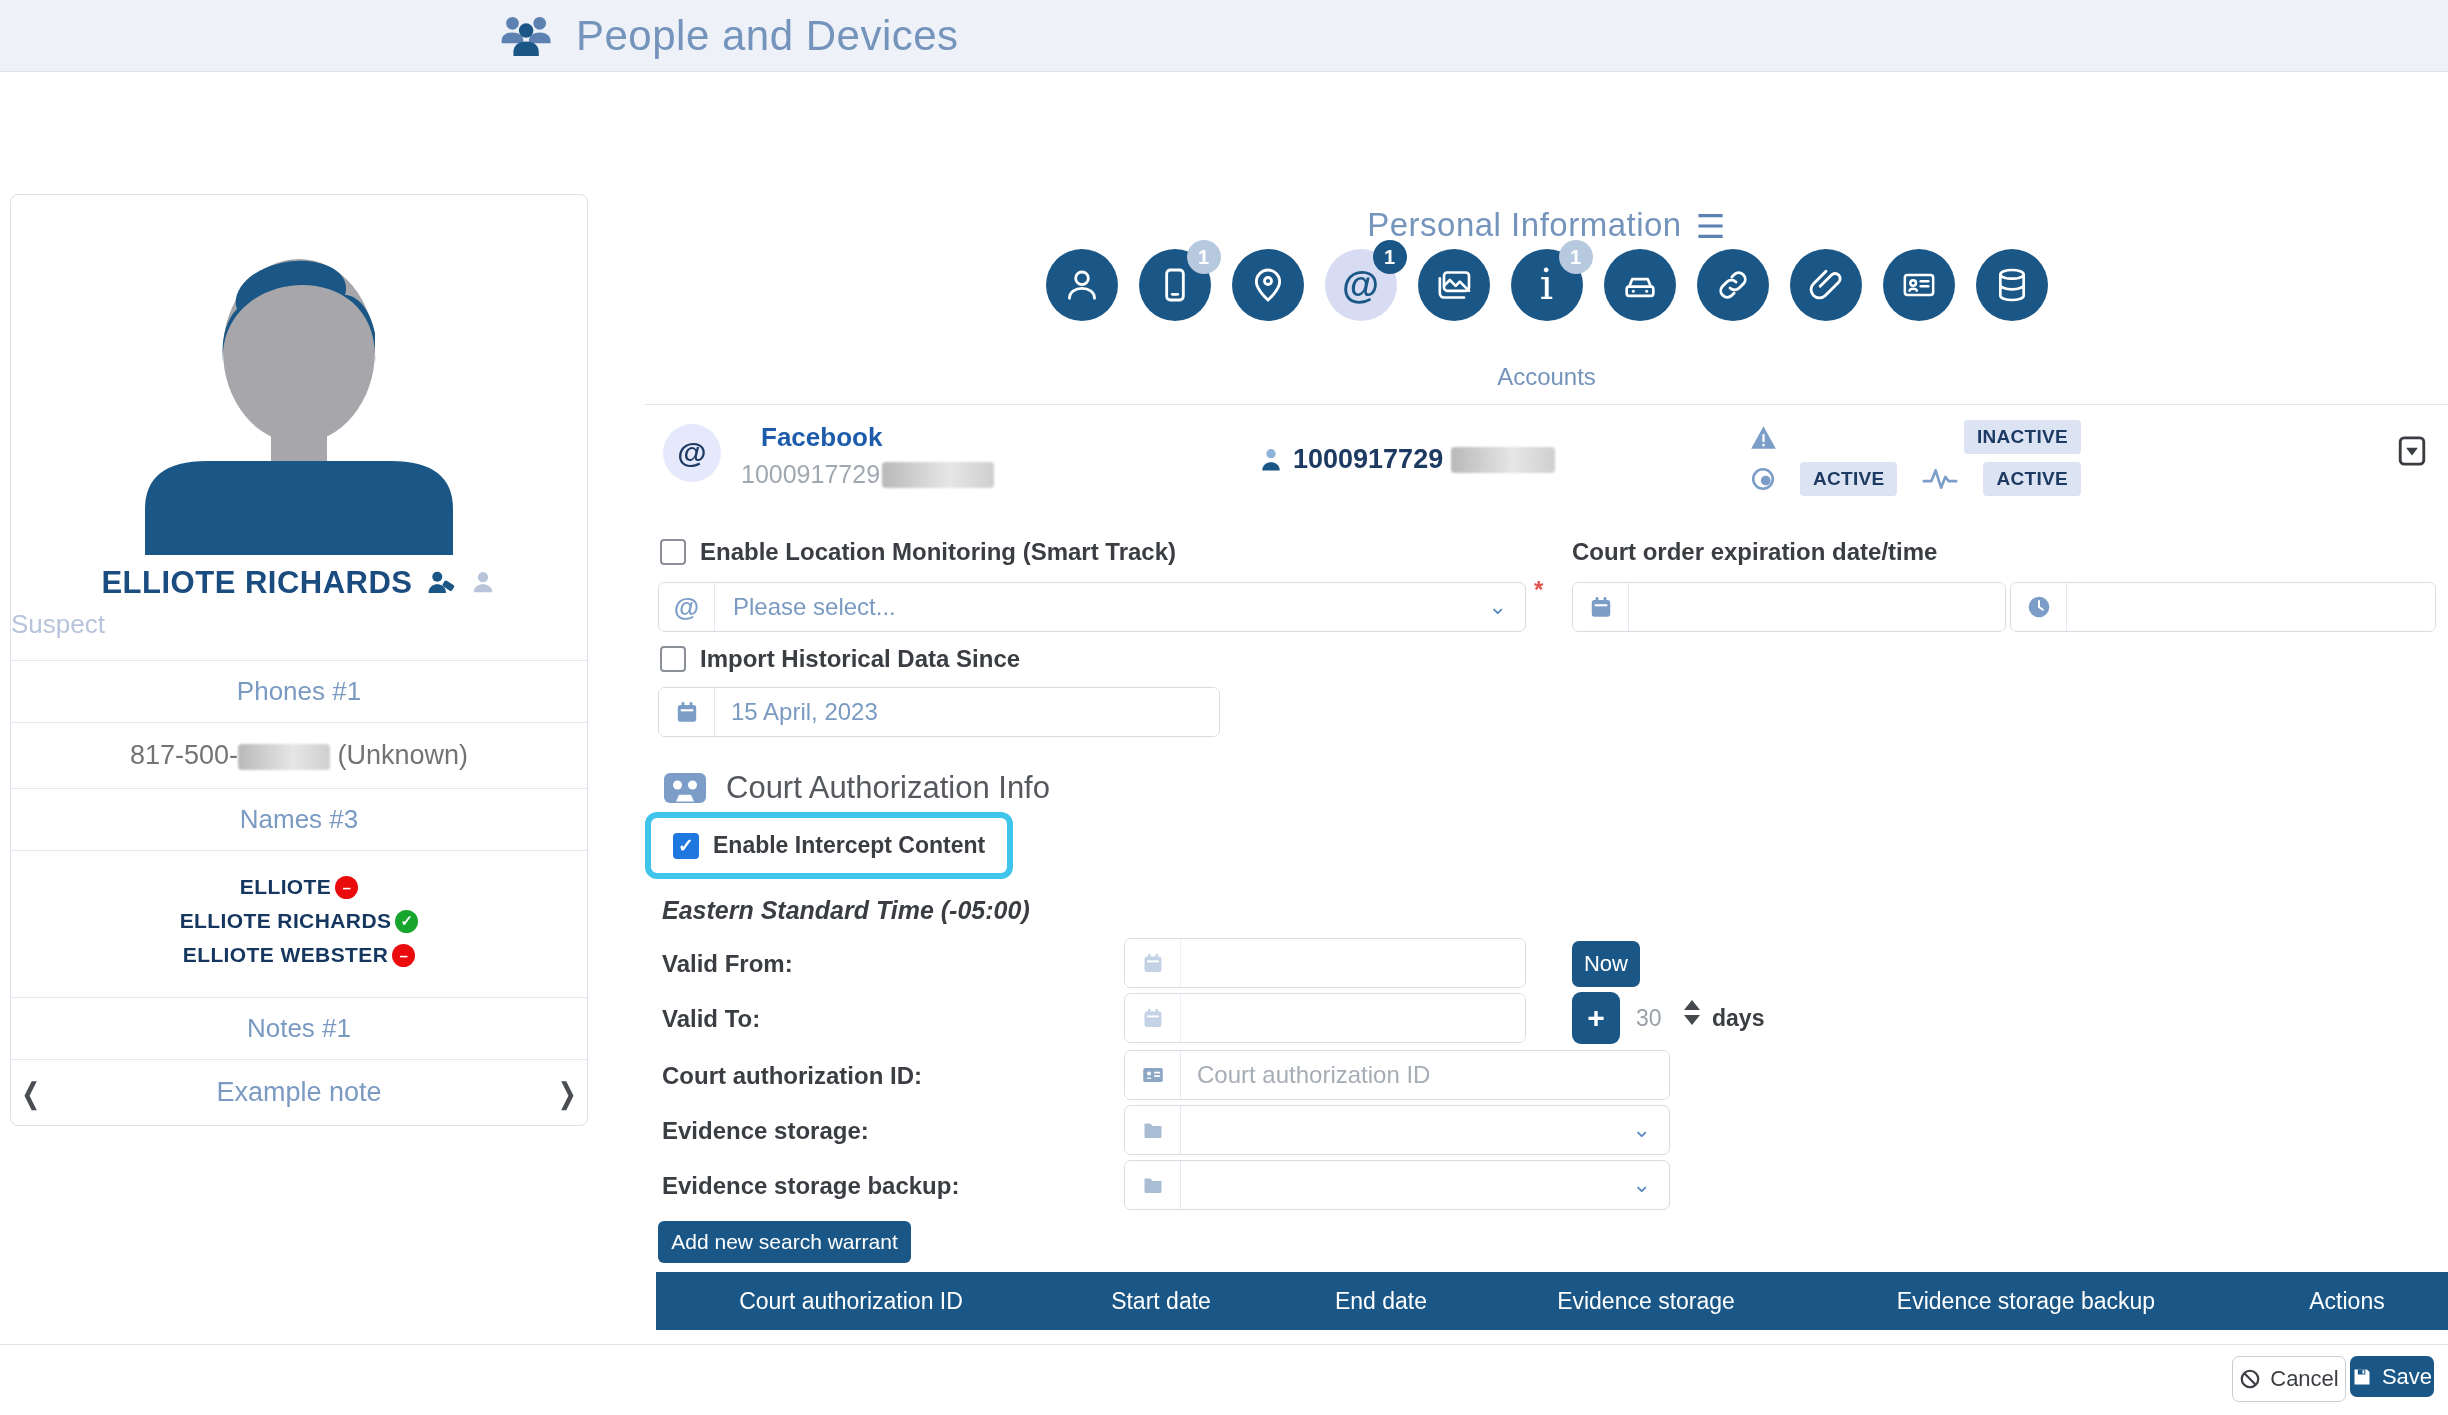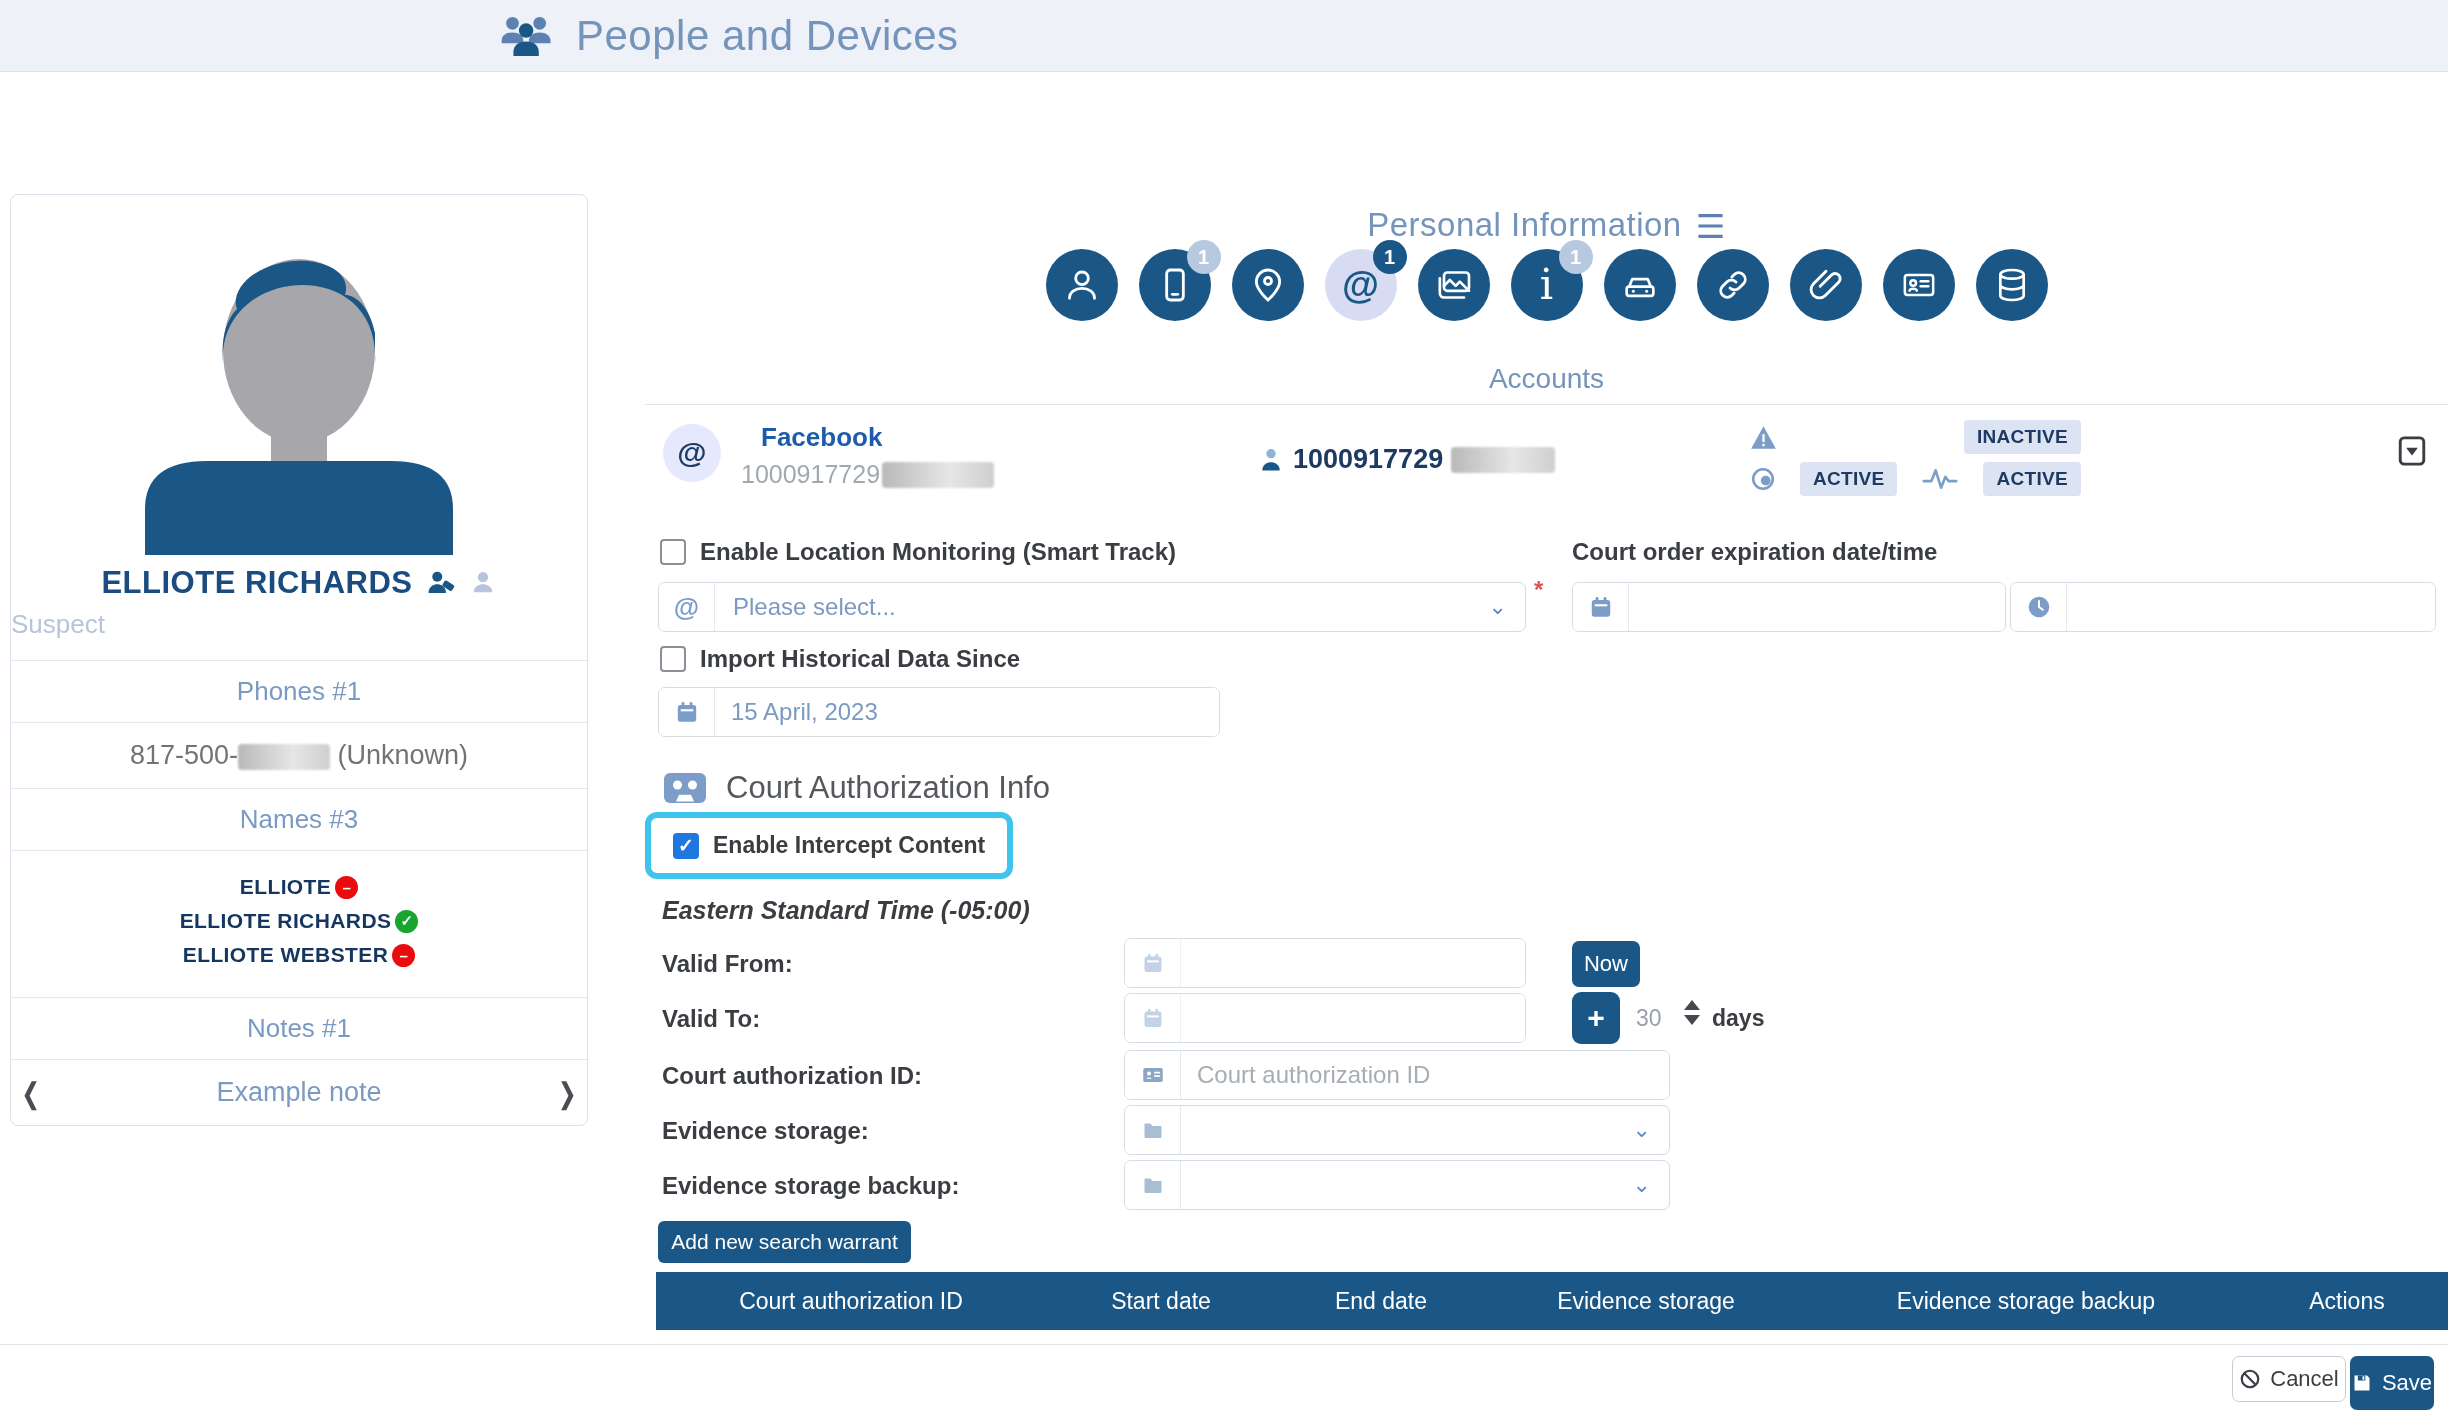--- a/index.html
+++ b/index.html
@@ -43,21 +43,21 @@
   .tab.selected { background:#d7dcf2; }
   .tab svg { width:40px; height:40px; }
   .glyph { color:#fff; font-size:38px; font-weight:bold; line-height:1; }
   .glyph.serif { font-family:"DejaVu Serif", serif; font-weight:normal; font-size:42px; }
   .tab.selected .glyph { color:#1b5786; }
   .tb-badge { position:absolute; top:-9px; right:-10px; width:34px; height:34px; border-radius:50%;
     background:#b6c9de; color:#fff; font-weight:bold; font-size:20px;
     display:flex; align-items:center; justify-content:center; }
   .tb-badge.dark { background:#1b5786; }
   
-  .accounts-title { position:absolute; top:363px; left:645px; right:0; text-align:center; font-size:28px; color:#7494bc; }
+  .accounts-title { position:absolute; top:363px; left:645px; right:0; text-align:center; font-size:24px; color:#7494bc; }
   .acc-divider { position:absolute; top:404px; left:645px; right:0; height:1px; background:#e2e6ee; }
   .acc-row { position:absolute; top:408px; left:645px; right:0; height:100px; }
   .acc-circle { position:absolute; left:18px; top:16px; width:58px; height:58px; border-radius:50%;
     background:#e6e9fc; color:#1d3a63; font-size:30px; font-weight:bold;
     display:flex; align-items:center; justify-content:center; }
   .acc-name { position:absolute; left:96px; top:14px; color:#1d5caa; font-weight:bold; font-size:26px;margin-left:20px; }
   .acc-id { position:absolute; left:96px; top:52px; color:#a0a8b2; font-size:25px; display:flex; align-items:center; gap:2px; }
   .acc-mid { position:absolute; left:612px; top:36px; display:flex; align-items:center; gap:8px;
     font-weight:bold; font-size:27px; color:#1c3a62; }
   .acc-status { position:absolute; left:1105px; top:12px; display:flex; flex-direction:column; gap:8px; }
@@ -99,21 +99,21 @@
   .add-btn { position:absolute; left:658px; top:1221px; width:253px; height:42px; font-size:21px; border-radius:6px; }
   
   .wtable { position:absolute; left:656px; top:1272px; right:0; height:58px; background:#1b5786;
     display:flex; align-items:center; color:#fff; font-size:23px; }
   .wtable .th { text-align:center; }
   
   .footer-line { position:absolute; left:0; right:0; top:1344px; height:1px; background:#e1e4ea; }
   .cancel-btn { position:absolute; right:102px; top:1356px; width:114px; height:46px;
     background:#fff; border:1px solid #c9cdd4; color:#3a3d42; font-size:22px; border-radius:7px;
     display:flex; align-items:center; justify-content:center; gap:9px; cursor:pointer; }
-  .save-btn { position:absolute; right:14px; top:1356px; width:84px; height:54px; font-size:22px; }
+  .save-btn { position:absolute; right:14px; top:1356px; width:84px; height:41px; font-size:22px; }
 </style>
 </head>
 <body>
 
 <div id="app">
 
   <div class="top-header">
     <div class="brand">
       <svg width="58" height="44" viewBox="0 0 64 48">
         <g fill="#5d82b2">

